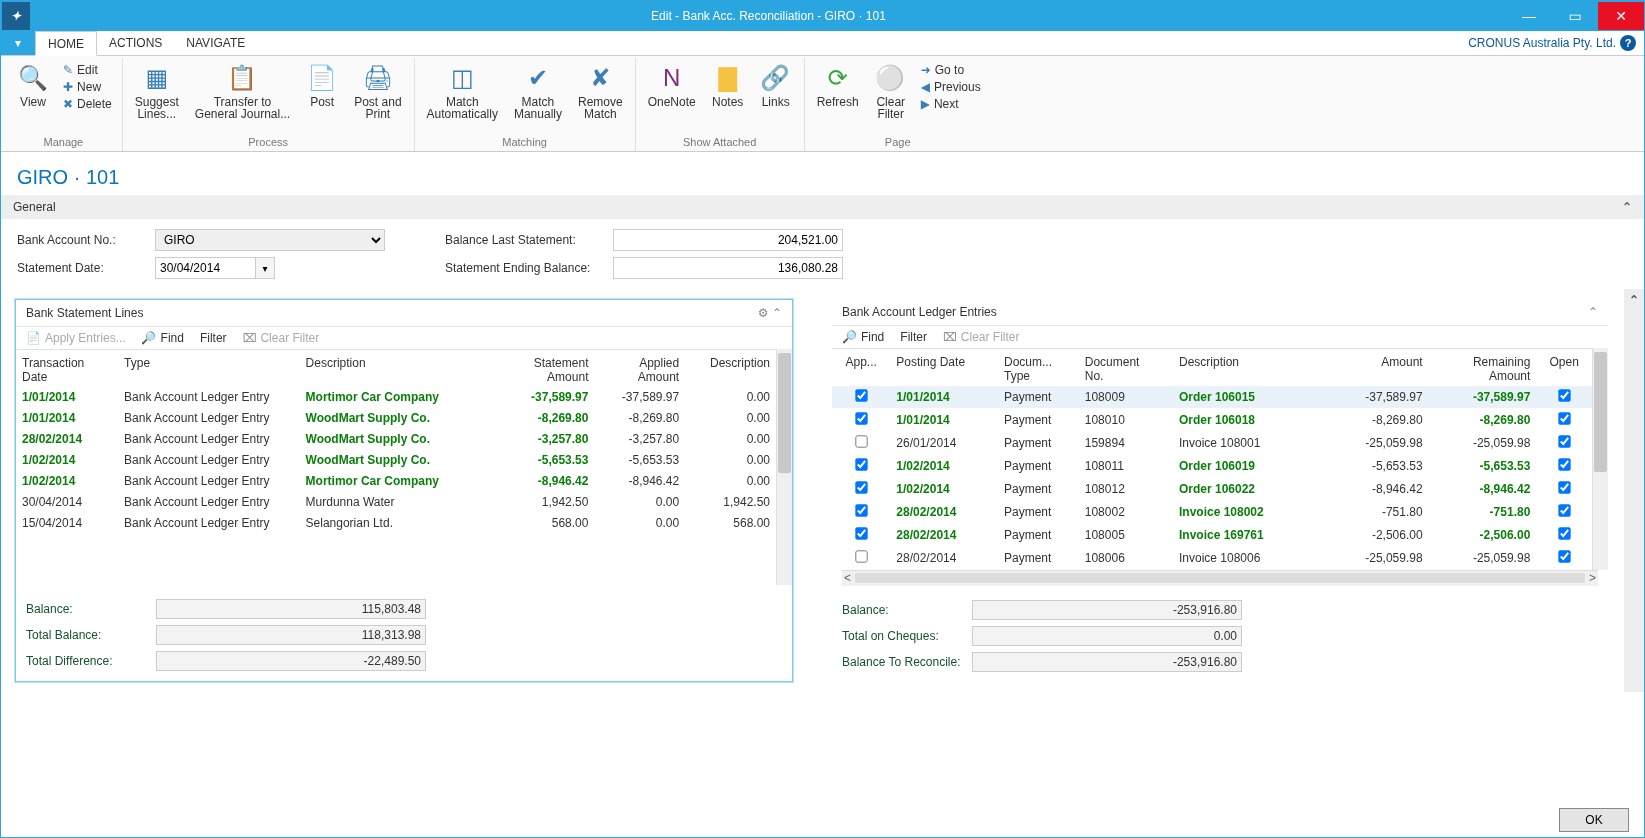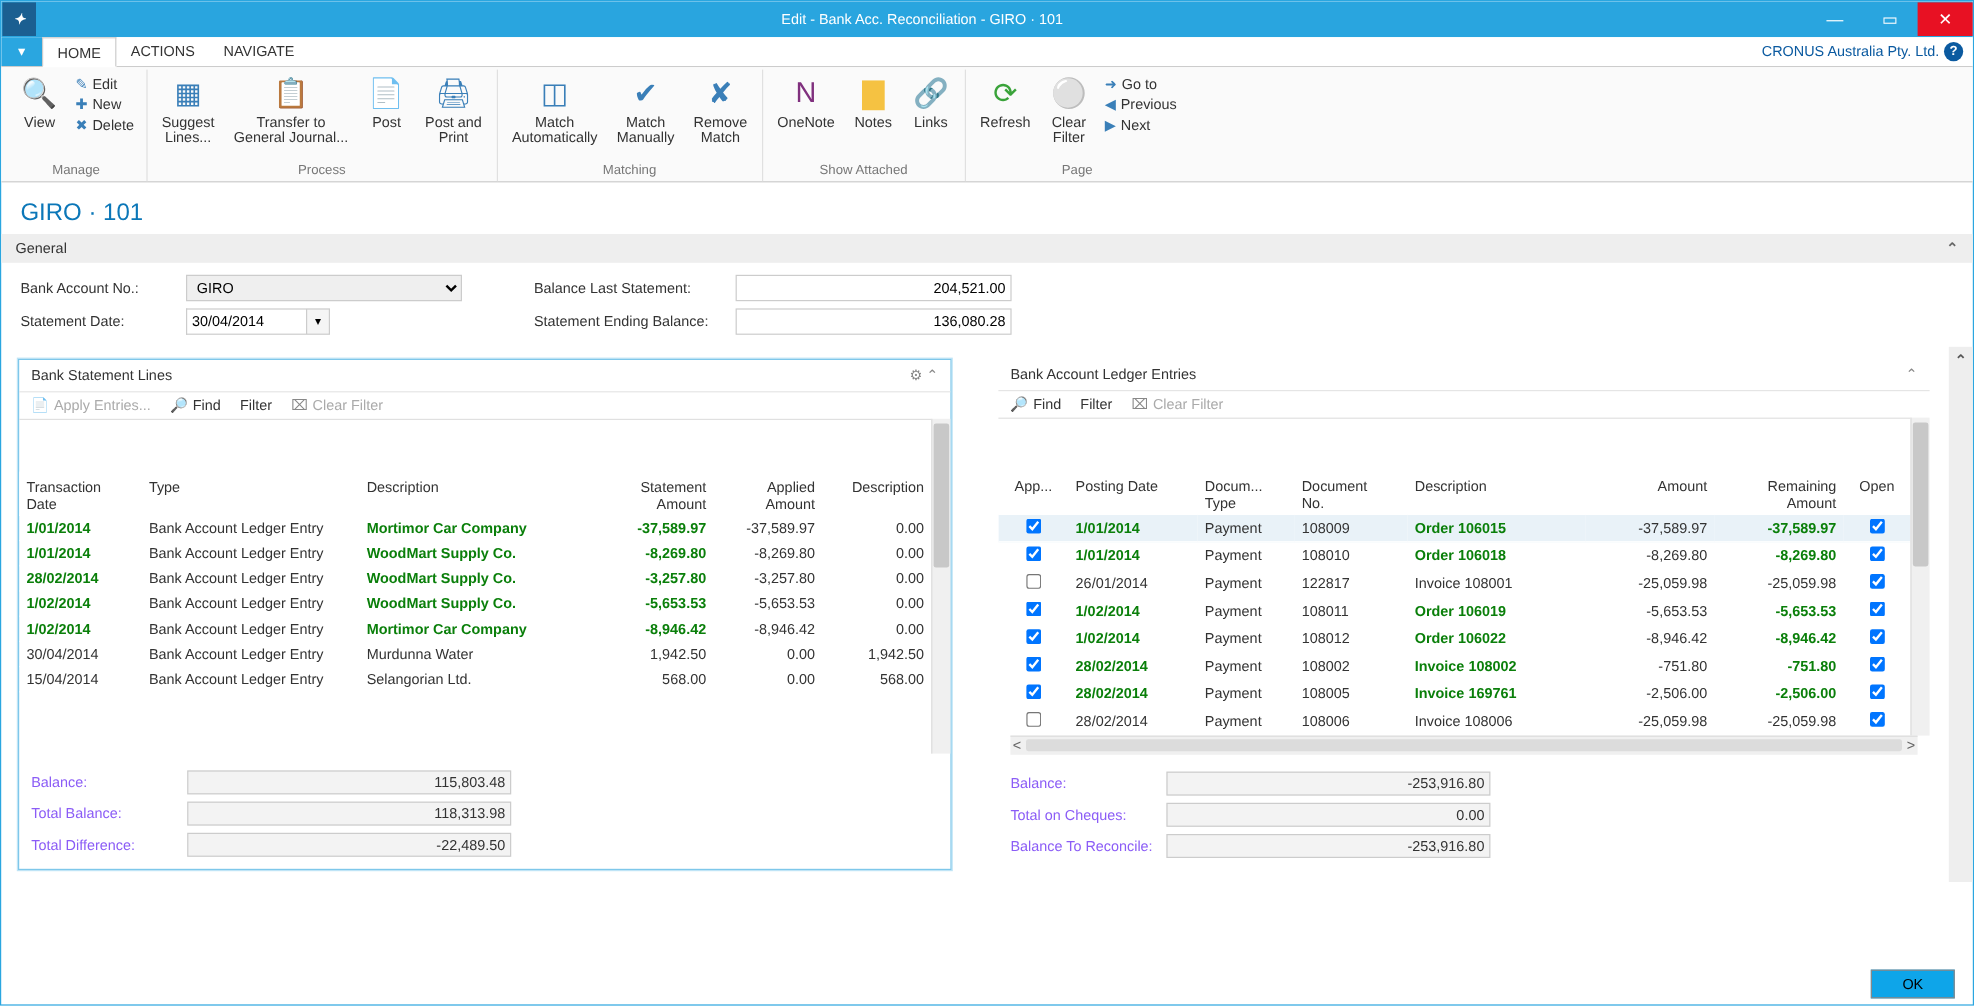--- a/index.html
+++ b/index.html
@@ -62,49 +62,49 @@
 .panel.right { border:none; padding:0 2px;}
 .panel-hdr { padding:6px 10px; font-size:13px; color:#333; display:flex; justify-content:space-between; align-items:center;}
 .panel-tools { padding:4px 10px; display:flex; gap:16px; align-items:center; color:#333; font-size:12px; border-top:1px solid #e5e5e5;}
 .panel-tools .tool { display:flex; align-items:center; gap:4px;}
 .panel-tools .tool.dis { color:#aaa;}
 .grey-ico { color:#888;}
 
 
 .grid-wrap { flex:1; display:flex; }
 .grid { flex:1; border-top:1px solid #e0e0e0; overflow:hidden;}
-.grid table { width:100%; border-collapse:collapse;margin-top:43px;}
+.grid table { width:100%; border-collapse:collapse;}
 .grid th { font-weight:normal; text-align:left; padding:6px 6px 2px 6px; font-size:12px; color:#333; vertical-align:top; border-bottom:1px solid #fff; background:#fff;}
 .grid th.r, .grid td.r { text-align:right;}
 .grid th.c, .grid td.c { text-align:center;}
 .grid td { padding:3px 6px; font-size:12px; color:#333; border-bottom:1px solid #fff;}
 .grid tr.matched td { color:#0a7f0a; font-weight:bold;}
 .grid tr.matched td.plain { color:#333; font-weight:normal;}
 .grid tr.selected td { background:#cfe8f7;}
 .grid tr.selected td.datecell { background:#2a90d8; color:#fff; font-weight:normal;}
 .grid tr.highlight-row td { background:#e9f2f8;}
 .grid td input[type=checkbox] { transform: scale(0.95);}
 .vscroll { width:16px; background:#f0f0f0; border-left:1px solid #ddd; position:relative;}
 .vscroll .thumb { position:absolute; left:1px; right:1px; top:4px; height:120px; background:#c8c8c8; border-radius:2px;}
 .hscroll { height:16px; background:#f0f0f0; border-top:1px solid #ddd; margin:0 10px; position:relative;}
 .hscroll .row { display:flex; justify-content:space-between; padding:0 2px; color:#666; font-size:11px;}
 .hscroll .row .thumb { flex:1; margin:2px 4px; background:#dcdcdc; border-radius:2px;}
 
 
 .summary { padding:14px 10px 10px 10px; display:flex; flex-direction:column; gap:6px;}
 .summary .row { display:flex; align-items:center; gap:10px;}
-.summary .row label { width:120px; color:#8b5cf6;}
+.summary .row label { width:120px; color:#14532d;}
 .summary .row input { width:270px; height:20px; border:1px solid #ccc; background:#f3f3f3; text-align:right; padding:0 4px; color:#333;}
 
 
 .collapse-bar { background:#eee; width:20px; display:flex; align-items:flex-start; justify-content:center; padding-top:4px; color:#555; font-weight:bold;}
 
 
 .footer { position:absolute; bottom:6px; right:16px;}
-.footer button { width:70px; height:24px; border:1px solid #888; background:#0ea5e9;}
+.footer button { width:70px; height:24px; border:1px solid #888; background:#e5e5e5;}
 
 .dd-arrow::after { content:"▾"; font-size:9px; color:#555; margin-left:2px;}
 </style>
 </head>
 <body>
 
 <div class="titlebar">
   <div class="app-icon">✦</div>
   <div class="title">Edit - Bank Acc. Reconciliation - GIRO · 101</div>
   <div class="winbtns">
@@ -435,21 +435,21 @@
                   <td class="plain">108010</td>
                   <td>Order 106018</td>
     <td class="r plain">-8,269.80</td>
                   <td class="r">-8,269.80</td>
     <td class="c plain"><input type="checkbox" checked="" style=""></td>
                 </tr>
                 <tr>
                   <td class="c plain"><input type="checkbox" style=""></td>
     <td>26/01/2014</td>
                   <td class="plain">Payment</td>
-                  <td class="plain">122817</td>
+                  <td class="plain">159894</td>
                   <td>Invoice 108001</td>
     <td class="r plain">-25,059.98</td>
                   <td class="r">-25,059.98</td>
     <td class="c plain"><input type="checkbox" checked="" style=""></td>
                 </tr>
                 <tr class="matched">
                   <td class="c plain"><input type="checkbox" checked="" style=""></td>
     <td>1/02/2014</td>
                   <td class="plain">Payment</td>
                   <td class="plain">108011</td>

